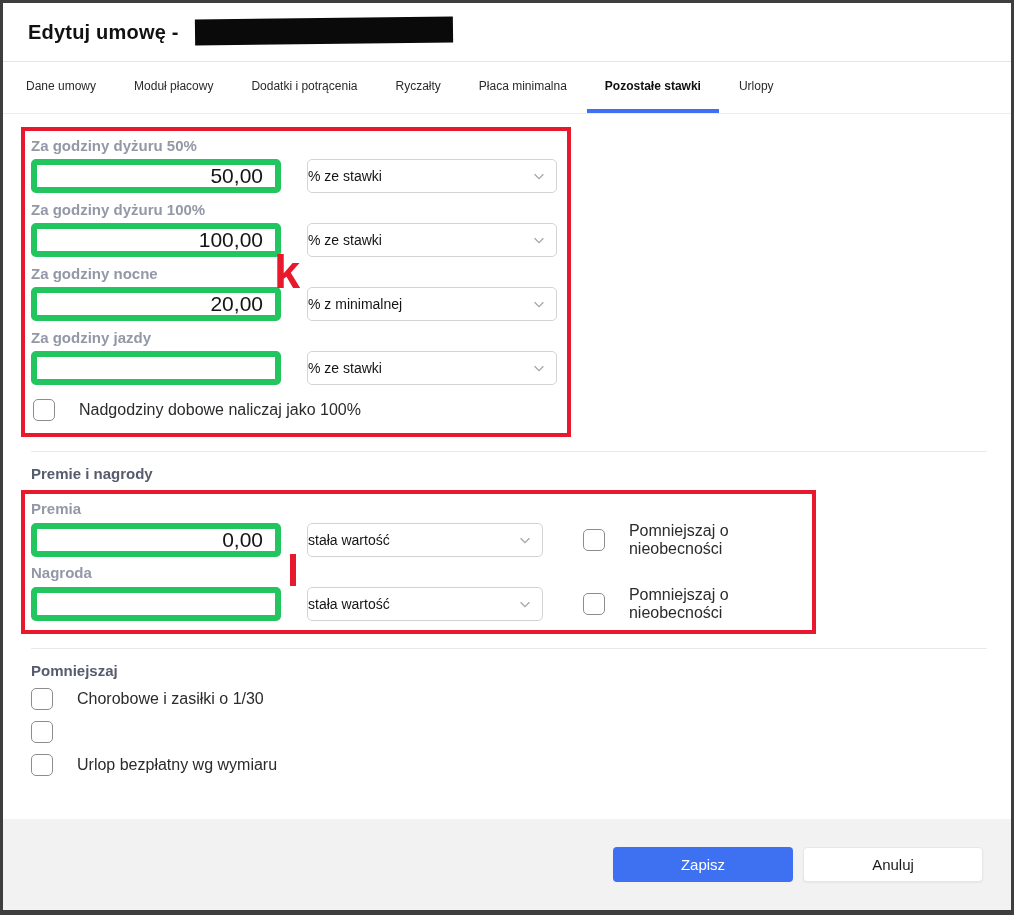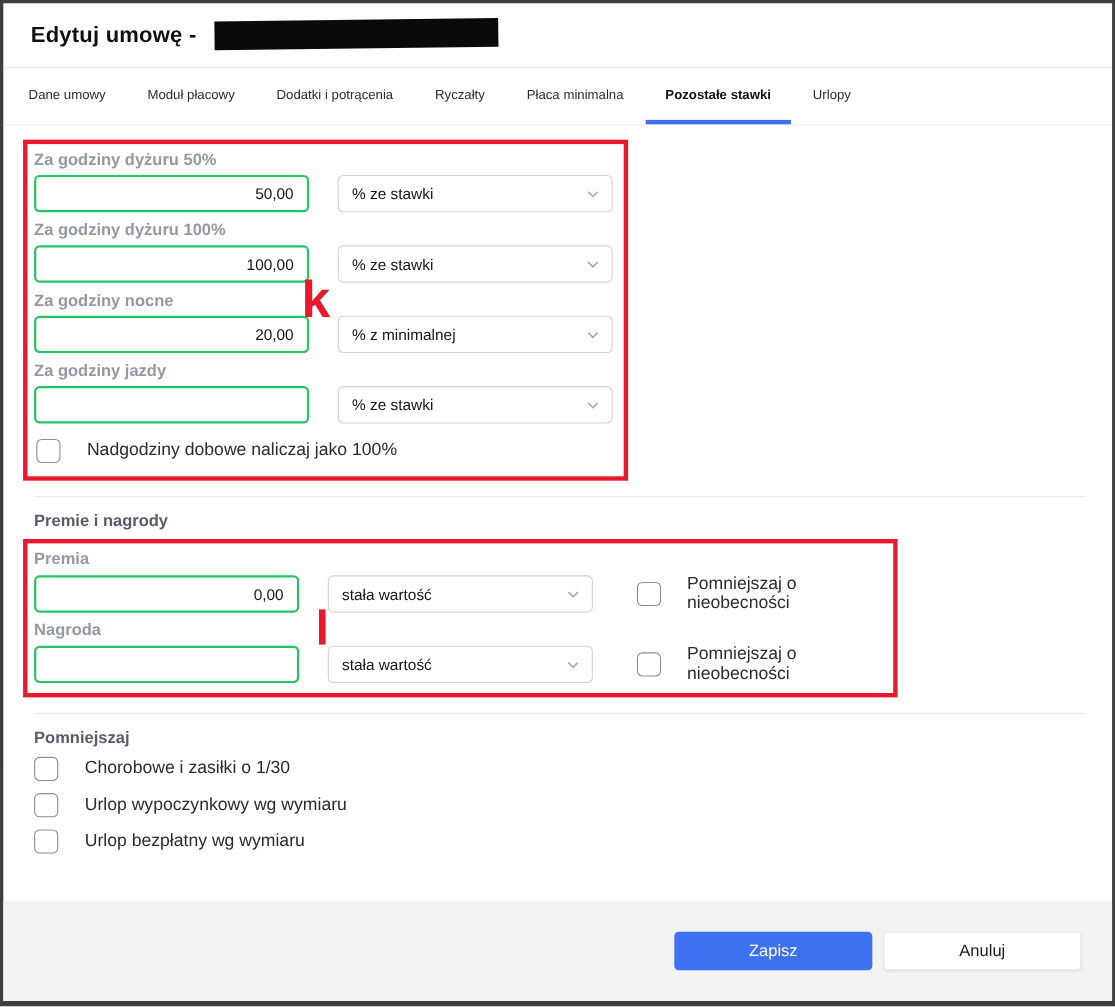--- a/index.html
+++ b/index.html
@@ -68,31 +68,31 @@
   .box2{width:795px;padding:0 0 8px 4px;}
   .flabel{
     font-size:15px;color:#9398a6;
     margin:8px 0 5px 2px;
     font-weight:bold;
   }
   .frow:first-child .flabel{margin-top:6px;}
   .fcontrols{display:flex;align-items:center;margin-left:2px;}
   .finput{
     width:250px;height:34px;
-    border:2px solid #22c55e;border-radius:5px;
+    border:6px solid #22c55e;border-radius:5px;
     text-align:right;padding:0 12px;
-    font-size:14px;color:#141414;
+    font-size:21px;color:#141414;
     font-family:"Liberation Sans", sans-serif;
     background:#fff;outline:none;
   }
   .fselect{
     width:250px;height:34px;margin-left:26px;
     border:1px solid #d3d3d3;border-radius:5px;
     display:flex;align-items:center;justify-content:space-between;
-    padding:0 10px 0 12px;
+    padding:0 10px 0 0;
     font-size:14px;color:#141414;background:#fff;
     cursor:default;
   }
   .chev{display:flex;align-items:center;}
   .cbrow{
     display:flex;align-items:center;gap:24px;
     font-size:16px;color:#2b2b2b;
   }
   .box1 .cbrow{margin:14px 0 2px 4px;}
   .cb{
@@ -282,21 +282,20 @@
 
     <div class="section-h">Pomniejszaj</div>
 
     <div class="pomn-list">
       <div class="cbrow">
         <span class="cb"></span>
         <span>Chorobowe i zasiłki o 1/30</span>
       </div>
       <div class="cbrow">
         <span class="cb"></span>
-        <span>Urlop wypoczynkowy wg wymiaru</span>
       </div>
       <div class="cbrow">
         <span class="cb"></span>
         <span>Urlop bezpłatny wg wymiaru</span>
       </div>
     </div>
 
   </div>
 
   <div class="annot-k">k</div>

